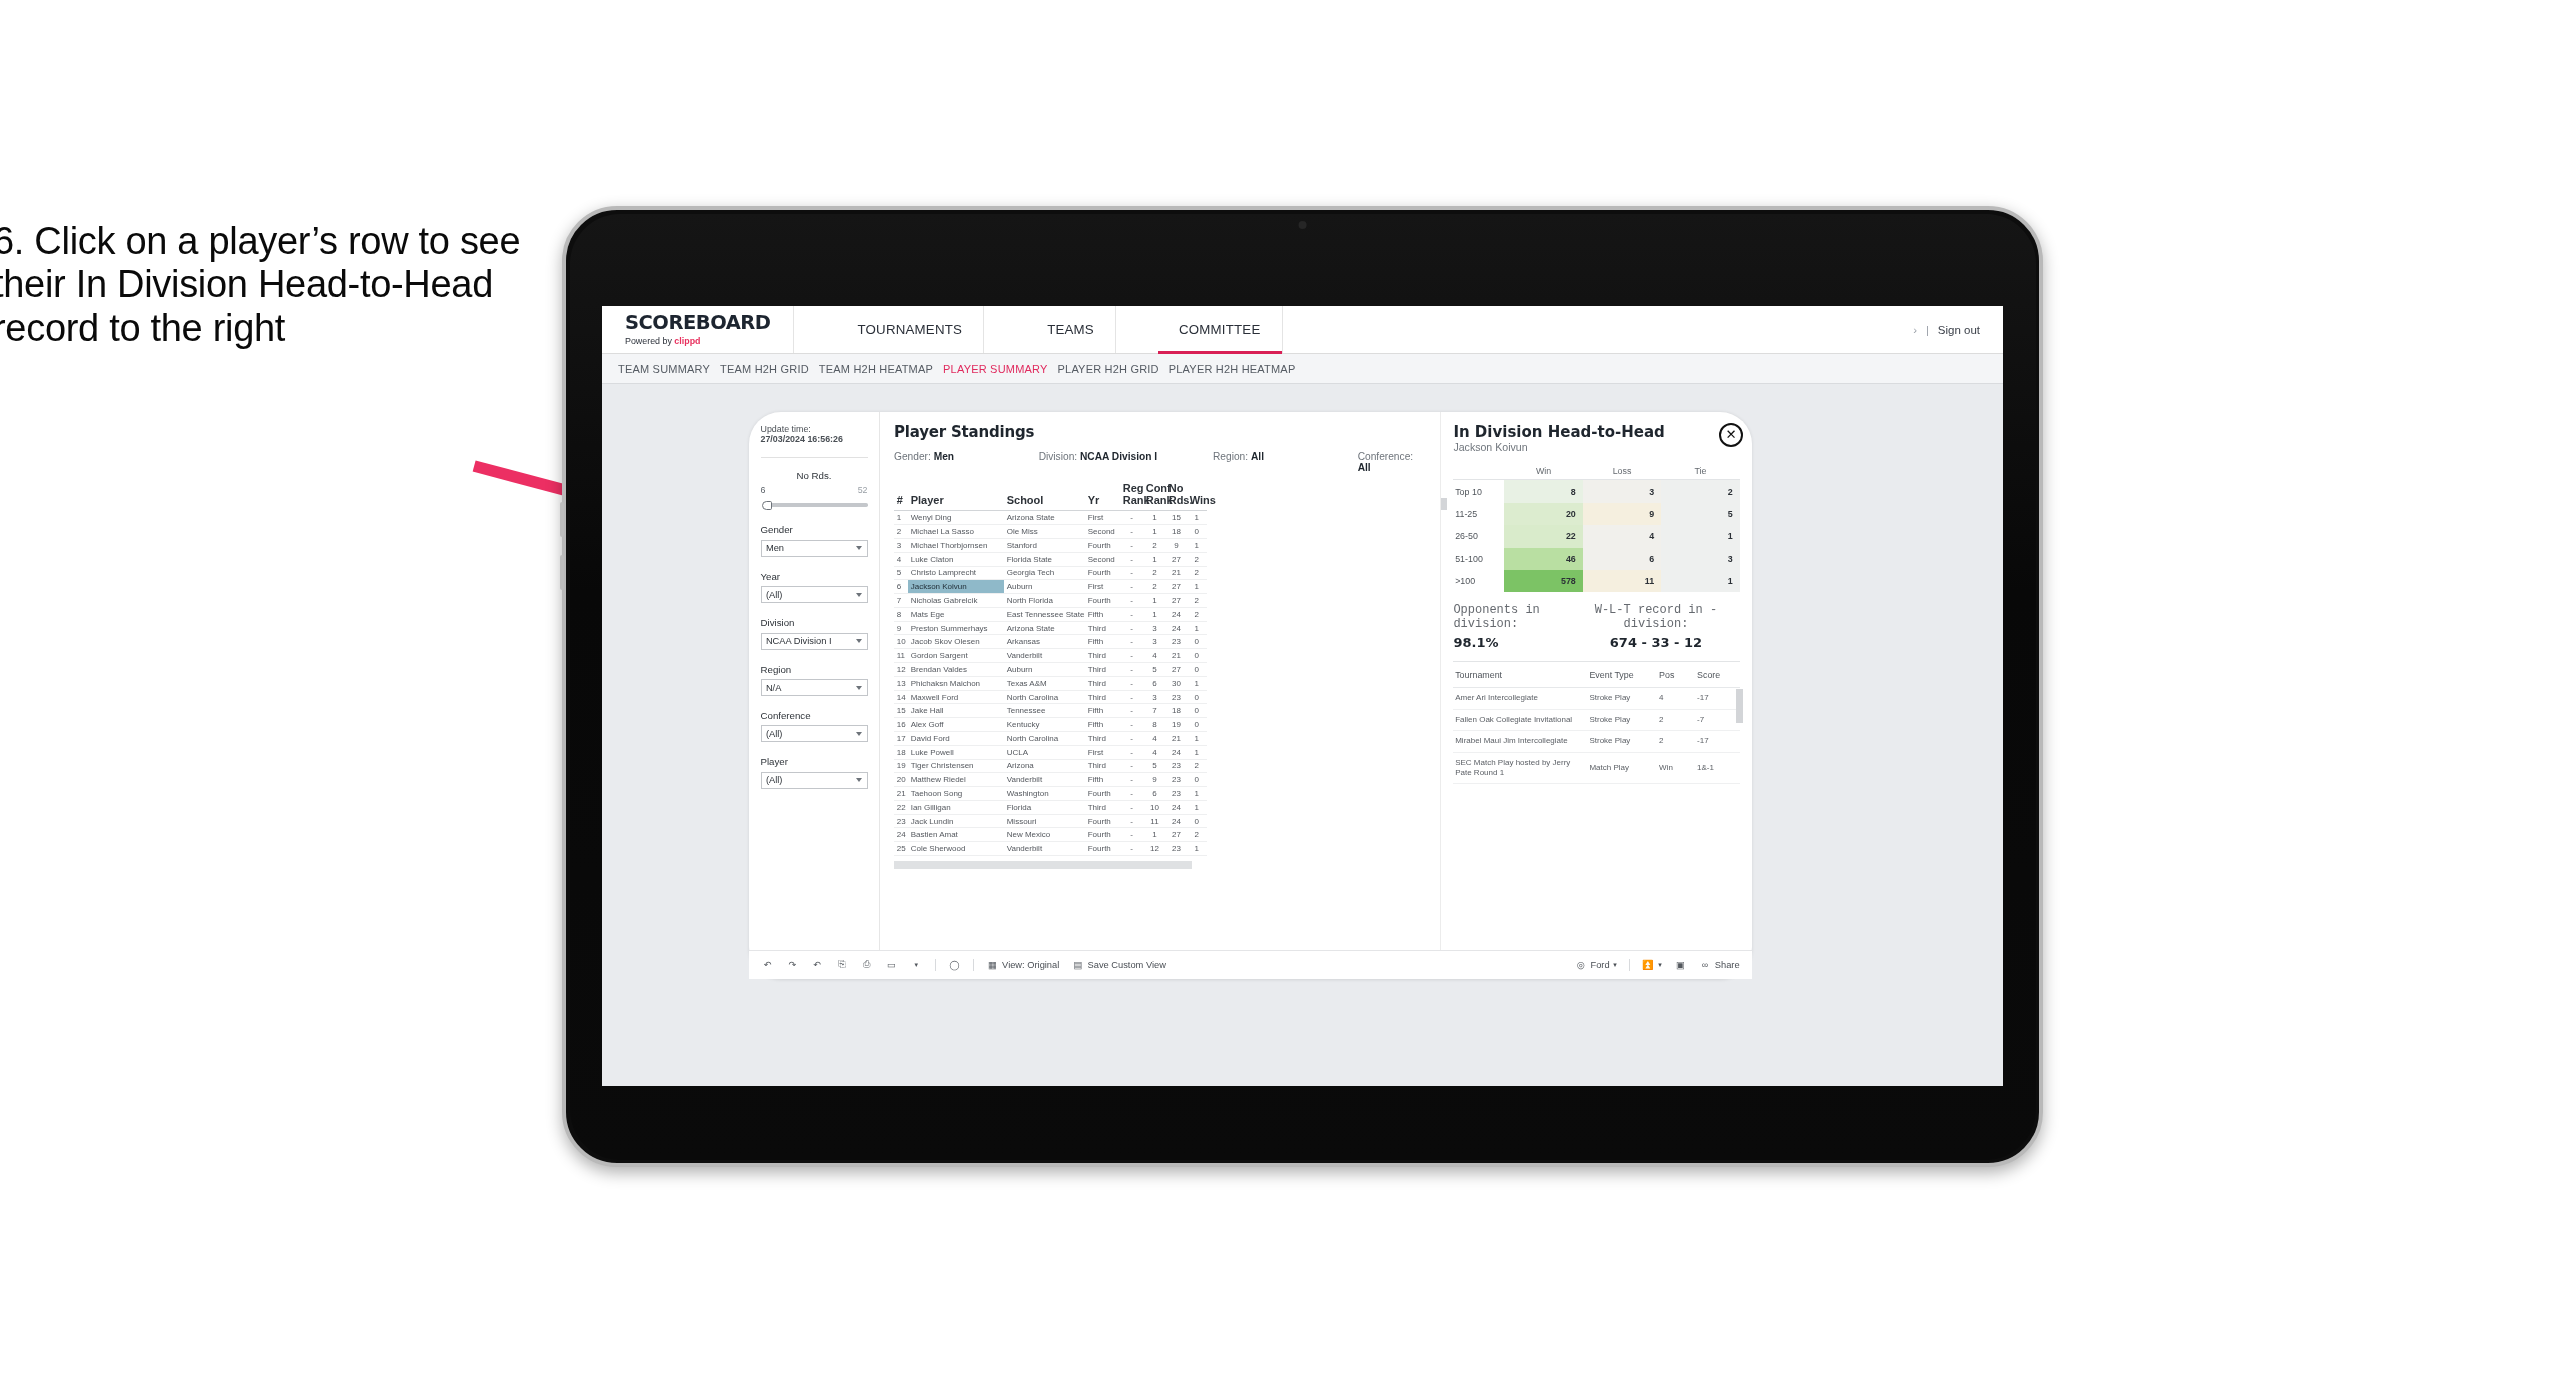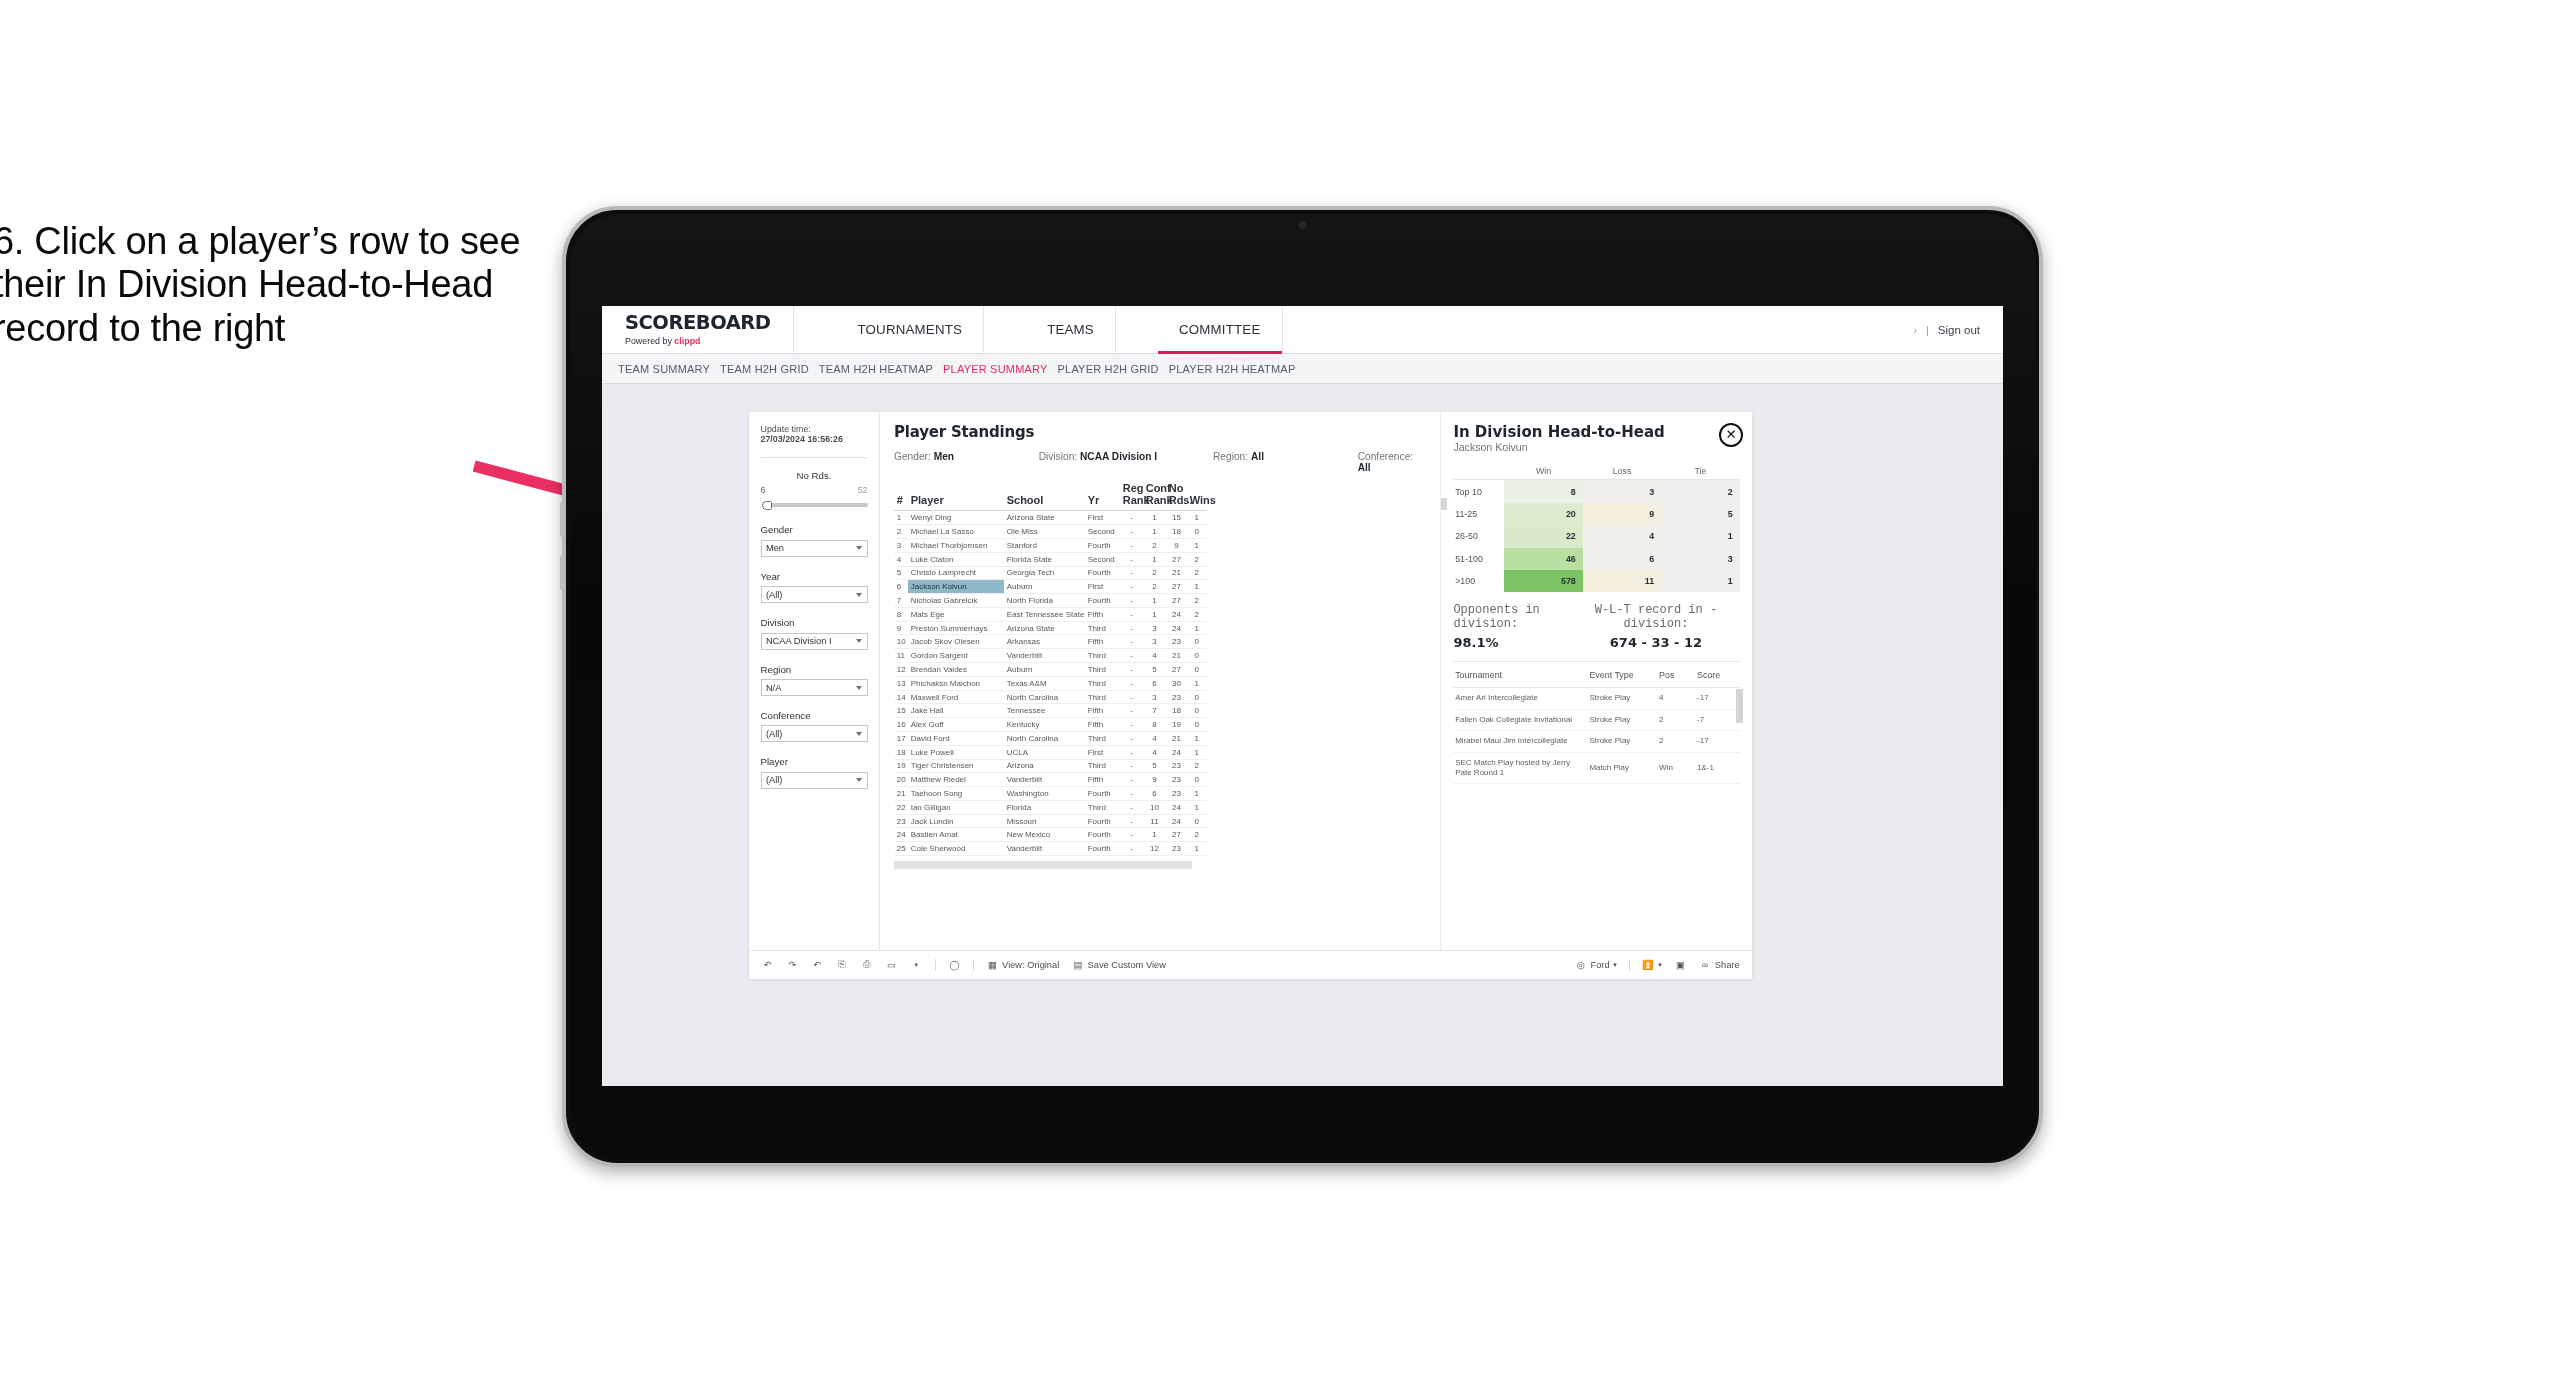--- a/index.html
+++ b/index.html
@@ -82,21 +82,21 @@
   .subtab { font-size: 11px; color: #555b63; letter-spacing:0.2px; cursor:pointer; }
   .subtab.active { color: #e02a5e; }
 
   
   .workspace { position:relative; height: calc(100% - 79px); background:#e9ebee; }
 
   .viz {
     position:absolute; left:147px; top:28px;
     width: 1003px; height: 567px;
     background:#ffffff; box-shadow: 0 0.9px 3.5px rgba(0,0,0,.10);
-    display:flex; flex-direction:column;
+    display:flex; flex-direction:column;border-radius:32px;
   }
   .viz-body { flex:1; display:flex; min-height:0; }
 
   
   .filters { width: 131px; border-right:0.9px solid #e6e6e6; padding: 12.4px 11.5px 0 11.5px; }
   .filters .divider { height:0.9px; background:#e1e1e1; margin-bottom:12.4px; }
   .f-label { font-size:9.7px; font-weight:400; color:#2d3238; margin-bottom:4.4px; }
   .slider-row { display:flex; justify-content:space-between; font-size:8.9px; color:#5b6168; margin-bottom:4.4px; }
   .slider-row .max { color:#9aa0a7;padding-left:44px; }
   .slider { position:relative; height:10.6px; margin-bottom:14px; }

